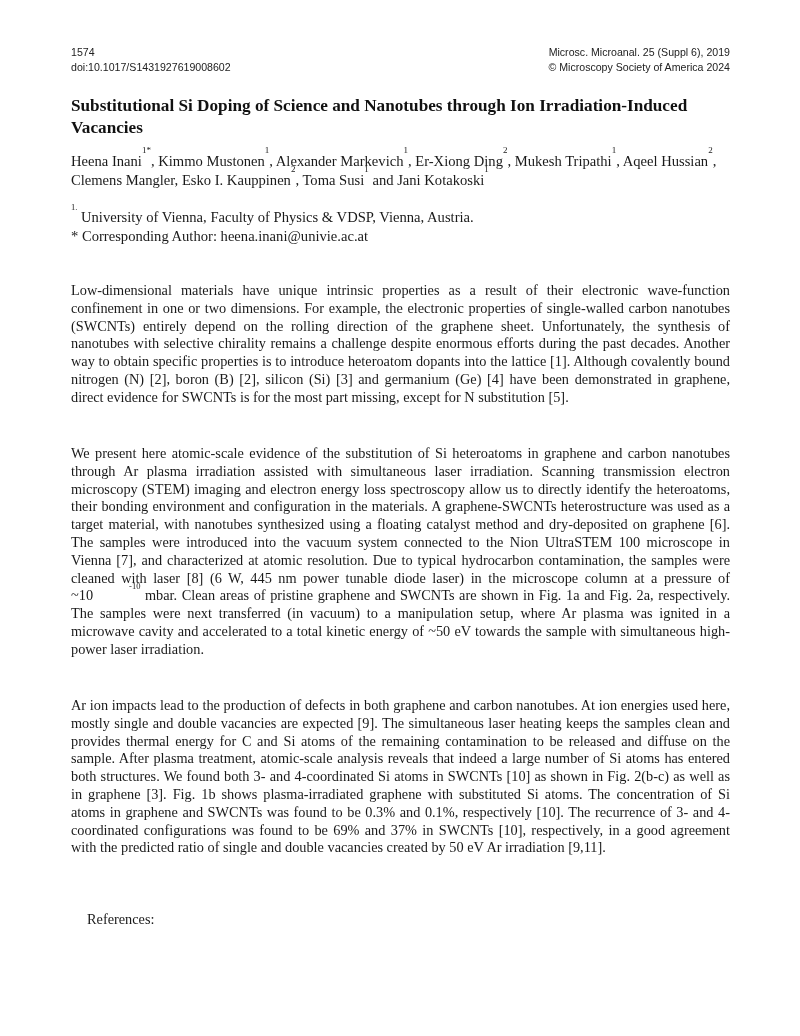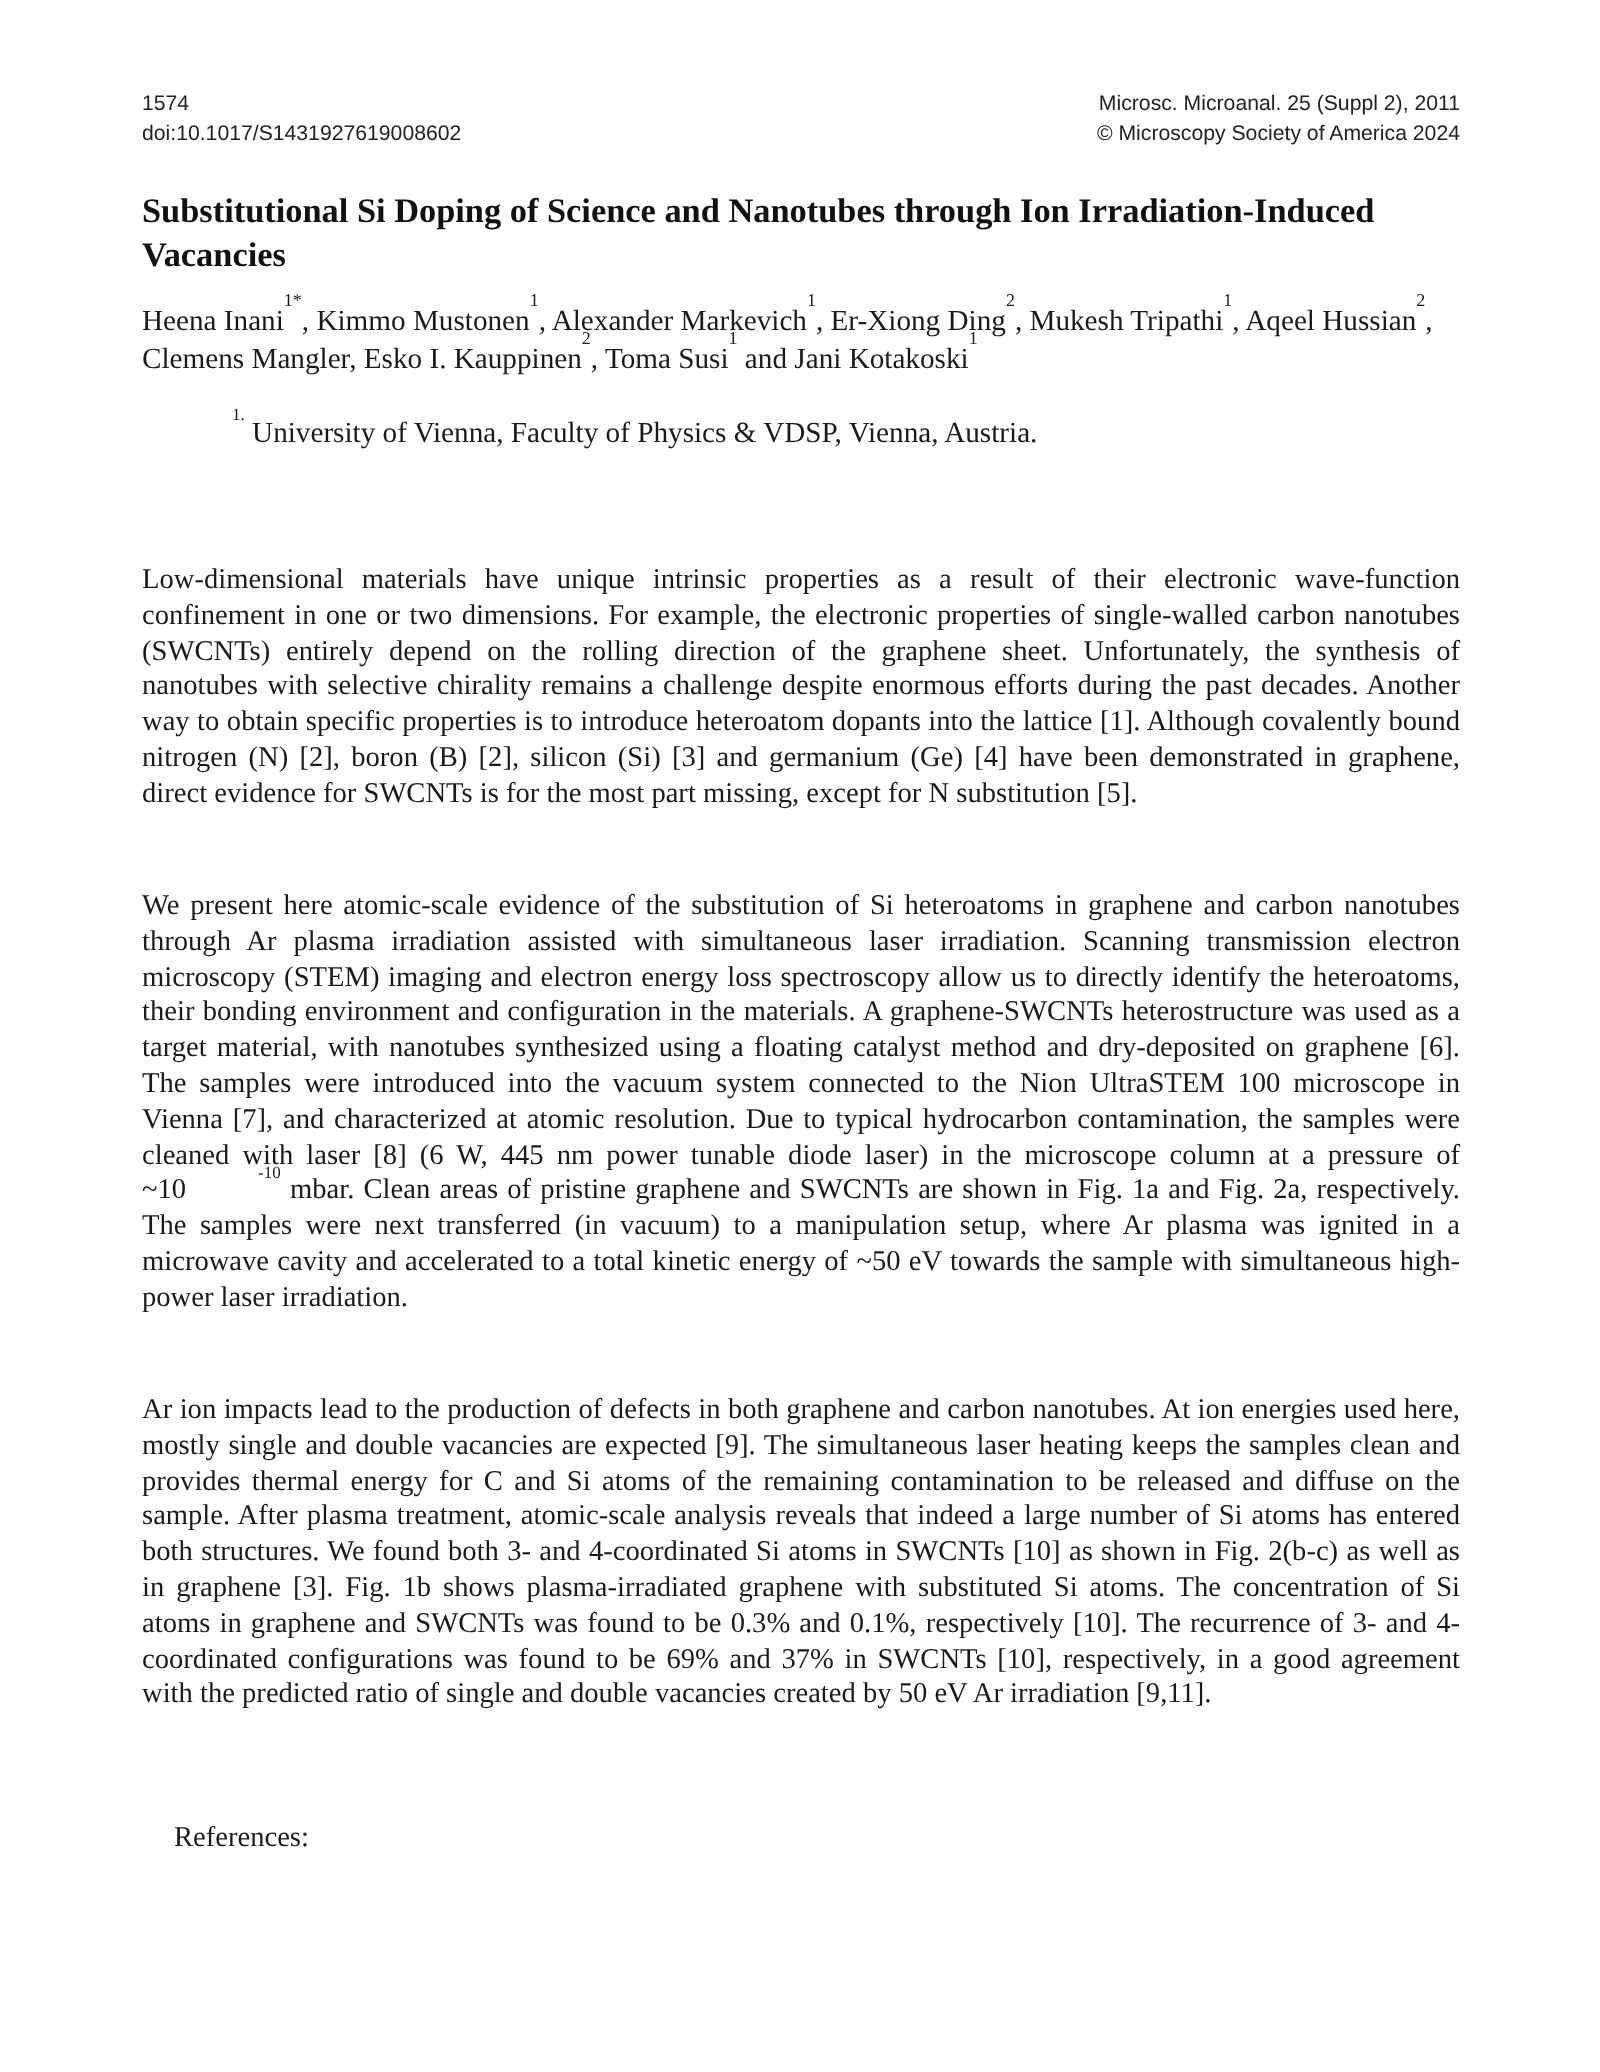--- a/index.html
+++ b/index.html
@@ -4,53 +4,54 @@
   <style>
     html, body { margin: 0; padding: 0; background: #ffffff; }
     body { width: 800px; height: 1036px; position: relative; overflow: hidden; color: #1a1a1a; }
     .page { position: absolute; left: 71px; top: 0; width: 659px; }
     .hdr { position: absolute; top: 45px; left: 0; width: 659px; font-family: "Liberation Sans", sans-serif; font-size: 10.6px; line-height: 14.5px; color: #222; }
     .hdr .l { position: absolute; left: 0; top: 0; }
     .hdr .r { position: absolute; right: 0; top: 0; text-align: right; }
     .title { position: absolute; top: 95px; left: 0; width: 659px; font-family: "Liberation Serif", serif; font-weight: bold; font-size: 17.2px; line-height: 22px; color: #111; }
     .authors { position: absolute; top: 152px; left: 0; width: 659px; font-family: "Liberation Serif", serif; font-size: 14.6px; line-height: 18.5px; }
     sup { font-size: 9px; vertical-align: top; position: relative; top: -2px; line-height: 0; }
-    .affil { position: absolute; top: 208px; left: 0; width: 659px; font-family: "Liberation Serif", serif; font-size: 14.6px; line-height: 18.5px; margin-left: 45px; }
+    .affil { position: absolute; top: 208px; left: 0; width: 659px; font-family: "Liberation Serif", serif; font-size: 14.6px; line-height: 18.5px; }
     .affil sup { font-size: 8.5px; top: -1px; }
     .body-text { font-family: "Liberation Serif", serif; font-size: 14.3px; line-height: 17.8px; text-align: justify; position: absolute; left: 0; width: 659px; }
     .p1 { top: 282px; }
     .p2 { top: 445px; }
     .p3 { top: 697px; }
     .refs { top: 895px; text-align: left; }
     .sup-inline { font-size: 8.5px; vertical-align: top; position: relative; top: -1px; line-height: 0; margin-left: 36px; }
   </style>
 </head>
 <body>
 
 <div class="page">
 
   <div class="hdr">
     <div class="l">
       <div>1574</div>
       <div>doi:10.1017/S1431927619008602</div>
     </div>
     <div class="r">
-      <div>Microsc. Microanal. 25 (Suppl 2), 2011</div>
+      <div>Microsc. Microanal. 25 (Suppl 6), 2019</div>
       <div>© Microscopy Society of America 2024</div>
     </div>
   </div>
 
   <div class="title">Substitutional Si Doping of Science and Nanotubes through Ion Irradiation-Induced Vacancies</div>
 
   <div class="authors">
     <span><span>Heena Inani</span><sup>1*</sup><span>, </span></span><span><span>Kimmo Mustonen</span><sup>1</sup><span>, </span></span><span><span>Alexander Markevich</span><sup>1</sup><span>, </span></span><span><span>Er-Xiong Ding</span><sup>2</sup><span>, </span></span><span><span>Mukesh Tripathi</span><sup>1</sup><span>, </span></span><span><span>Aqeel Hussian</span><sup>2</sup><span>, </span></span><span><span>Clemens Mangler</span><span>, </span></span><span><span>Esko I. Kauppinen</span><sup>2</sup><span>, </span></span><span><span>Toma Susi</span><sup>1</sup><span> and </span></span><span><span>Jani Kotakoski</span><sup>1</sup></span>
   </div>
 
   <div class="affil">
     <div><sup>1.</sup><span> University of Vienna, Faculty of Physics &amp; VDSP, Vienna, Austria.</span></div>
+    <div>* Corresponding Author: heena.inani@univie.ac.at</div>
   </div>
 
   <p class="body-text p1" style="margin:0;">Low-dimensional materials have unique intrinsic properties as a result of their electronic wave-function confinement in one or two dimensions. For example, the electronic properties of single-walled carbon nanotubes (SWCNTs) entirely depend on the rolling direction of the graphene sheet. Unfortunately, the synthesis of nanotubes with selective chirality remains a challenge despite enormous efforts during the past decades. Another way to obtain specific properties is to introduce heteroatom dopants into the lattice [1]. Although covalently bound nitrogen (N) [2], boron (B) [2], silicon (Si) [3] and germanium (Ge) [4] have been demonstrated in graphene, direct evidence for SWCNTs is for the most part missing, except for N substitution [5].</p>
 
   <p class="body-text p2" style="margin:0;"><span>We present here atomic-scale evidence of the substitution of Si heteroatoms in graphene and carbon nanotubes through Ar plasma irradiation assisted with simultaneous laser irradiation. Scanning transmission electron microscopy (STEM) imaging and electron energy loss spectroscopy allow us to directly identify the heteroatoms, their bonding environment and configuration in the materials. A graphene-SWCNTs heterostructure was used as a target material, with nanotubes synthesized using a floating catalyst method and dry-deposited on graphene [6]. The samples were introduced into the vacuum system connected to the Nion UltraSTEM 100 microscope in Vienna [7], and characterized at atomic resolution. Due to typical hydrocarbon contamination, the samples were cleaned with laser [8] (6 W, 445 nm power tunable diode laser) in the microscope column at a pressure of ~10</span><span class="sup-inline">-10</span><span> mbar. Clean areas of pristine graphene and SWCNTs are shown in Fig. 1a and Fig. 2a, respectively. The samples were next transferred (in vacuum) to a manipulation setup, where Ar plasma was ignited in a microwave cavity and accelerated to a total kinetic energy of ~50 eV towards the sample with simultaneous high-power laser irradiation.</span></p>
 
   <p class="body-text p3" style="margin:0;">Ar ion impacts lead to the production of defects in both graphene and carbon nanotubes. At ion energies used here, mostly single and double vacancies are expected [9]. The simultaneous laser heating keeps the samples clean and provides thermal energy for C and Si atoms of the remaining contamination to be released and diffuse on the sample. After plasma treatment, atomic-scale analysis reveals that indeed a large number of Si atoms has entered both structures. We found both 3- and 4-coordinated Si atoms in SWCNTs [10] as shown in Fig. 2(b-c) as well as in graphene [3]. Fig. 1b shows plasma-irradiated graphene with substituted Si atoms. The concentration of Si atoms in graphene and SWCNTs was found to be 0.3% and 0.1%, respectively [10]. The recurrence of 3- and 4-coordinated configurations was found to be 69% and 37% in SWCNTs [10], respectively, in a good agreement with the predicted ratio of single and double vacancies created by 50 eV Ar irradiation [9,11].</p>
 
   <p class="body-text refs" style="margin:16px;">References:</p>
 

